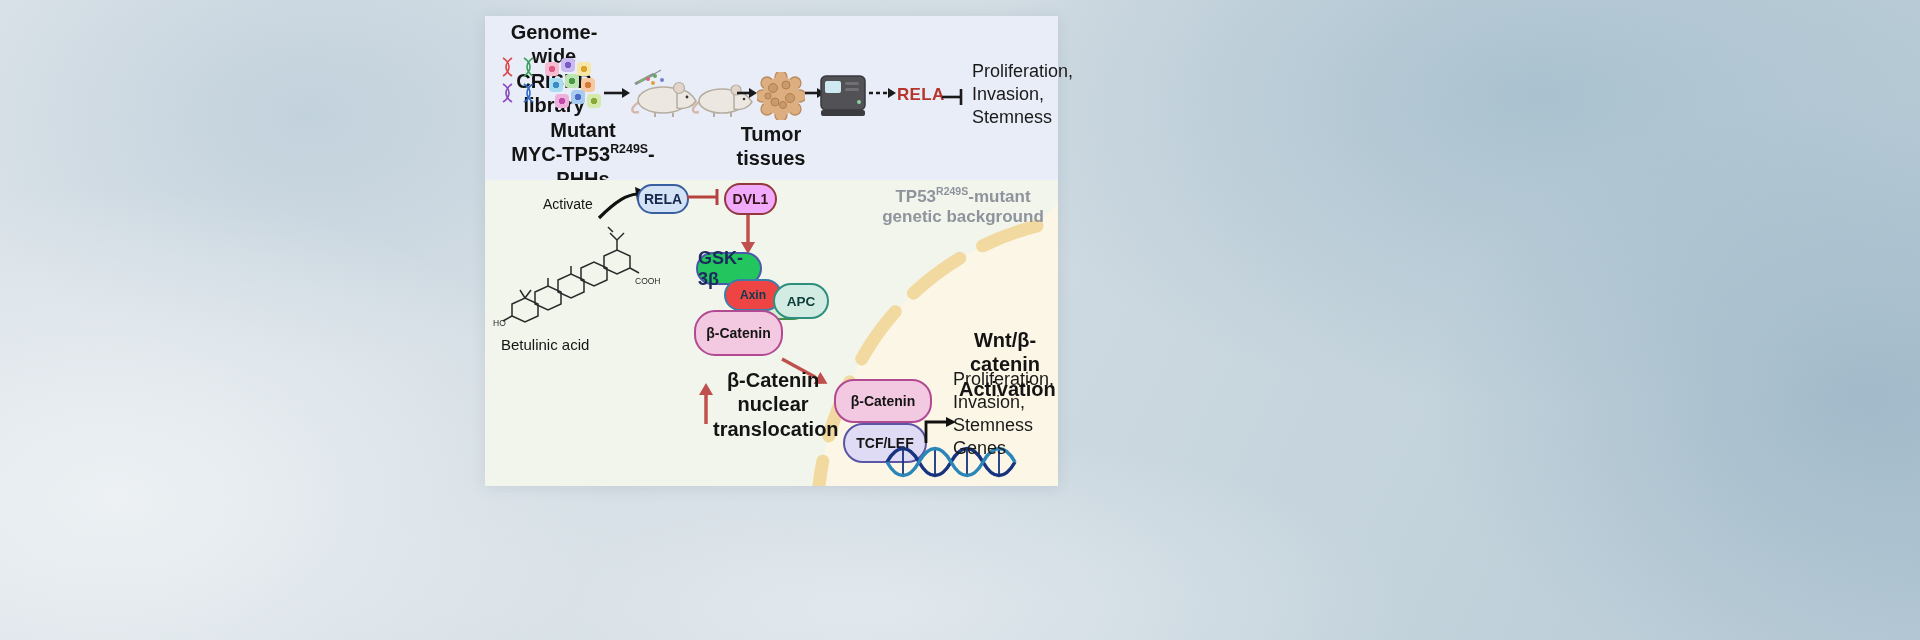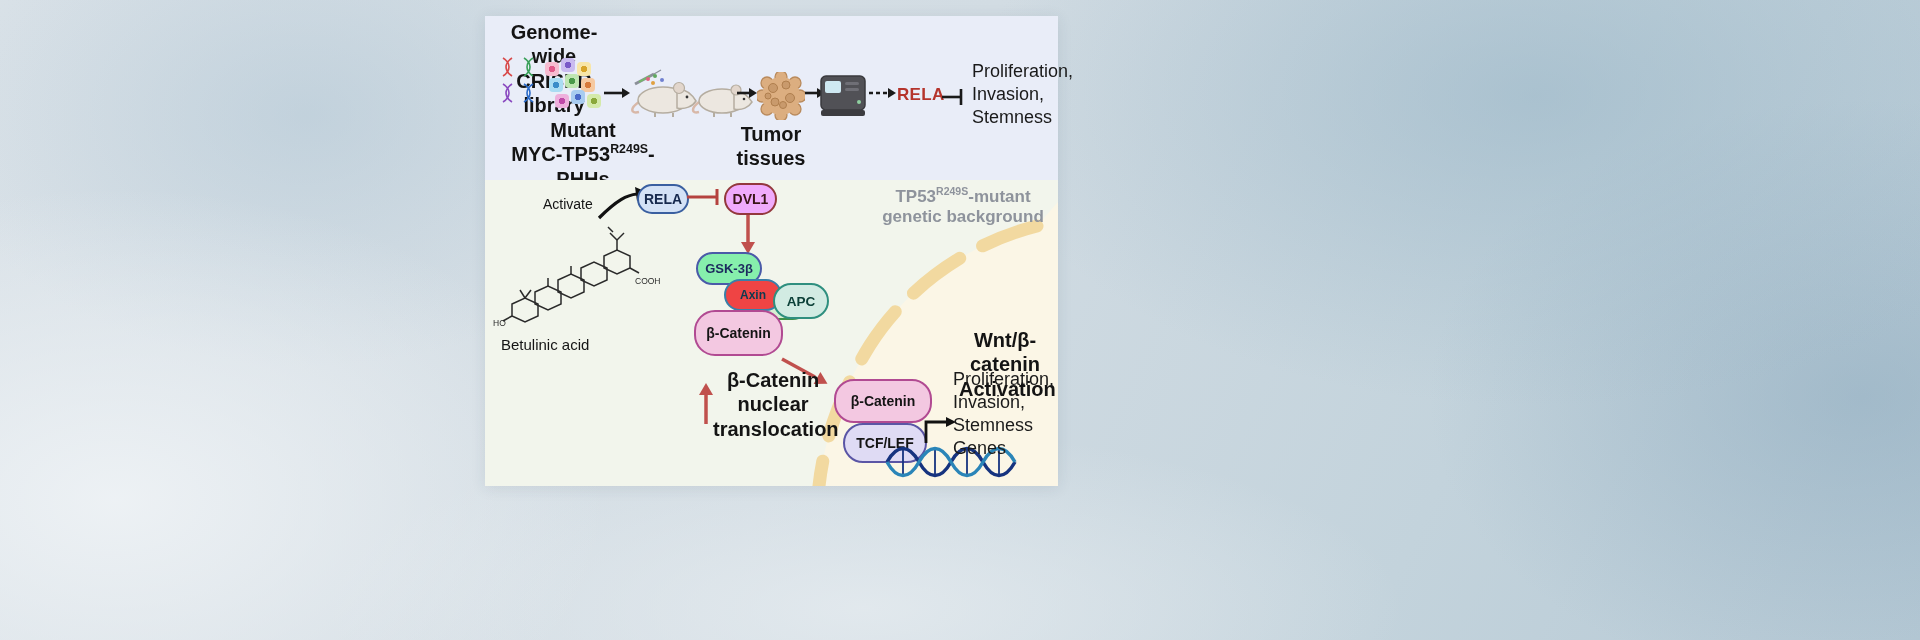--- a/index.html
+++ b/index.html
@@ -23,21 +23,21 @@
   .bold15{font-weight:700;font-size:20px;line-height:1.22;color:#141414;}
   .t17{font-size:18px;line-height:1.28;color:#1a1a1a;}
   .ctr{text-align:center;}
   .sup{font-size:.62em;vertical-align:super;}
   .red-gene{font-weight:700;font-size:17px;color:#b5342c;letter-spacing:.3px;}
   .gray-label{font-weight:700;font-size:17px;line-height:1.2;color:#8e939c;}
   .pill{position:absolute;display:flex;align-items:center;justify-content:center;
         border-radius:999px;border:2px solid;font-weight:700;font-size:14px;}
   .n-rela{background:#d4e2f6;border-color:#3a5fa0;color:#16294d;}
   .n-dvl1{background:#f0abfc;border-color:#93383d;color:#3a1517;}
-  .n-gsk {background:#86efac;border-color:#4a5aa8;color:#1c2a5e;font-size:13px;}
+  .n-gsk {background:#22c55e;border-color:#4a5aa8;color:#1c2a5e;font-size:18px;}
   .n-cki {background:#d6eed2;border-color:#3f9048;color:#14461d;font-size:13.5px;}
   .n-axin{background:#ef4444;border-color:#3a7fa8;color:#0f3a50;font-size:12px;}
   .n-apc {background:#d2ebe3;border-color:#2f8f7f;color:#0c4038;font-size:13.5px;}
   .n-bcat{background:#f3c8e1;border-color:#b14a92;color:#141414;}
   .n-tcf {background:#dfdbf4;border-color:#5a55a5;color:#141414;}
   .sq{position:absolute;width:14px;height:14px;border-radius:4px;}
 </style>
 </head>
 <body>
 

